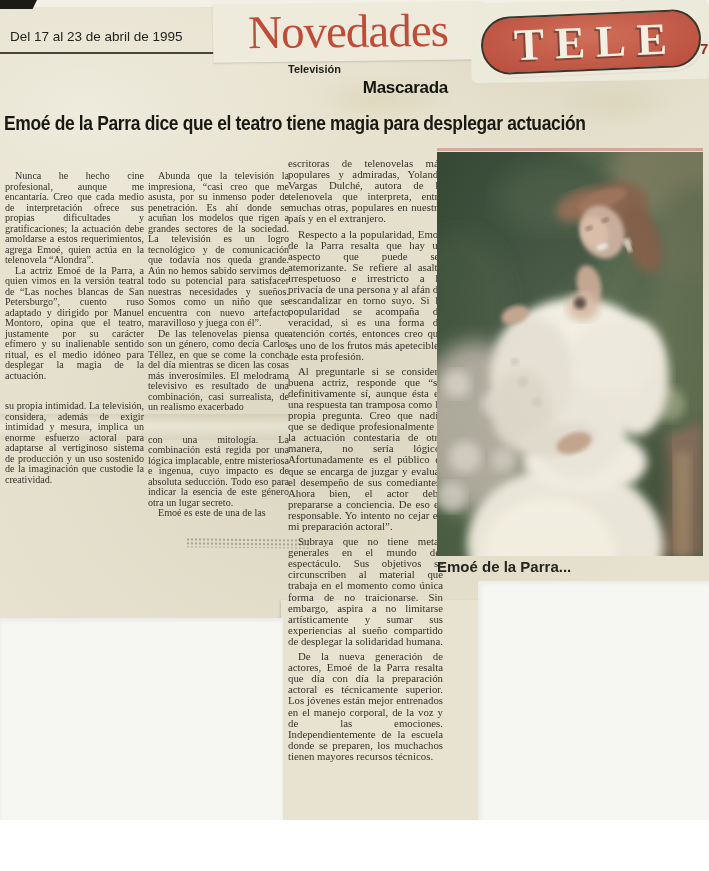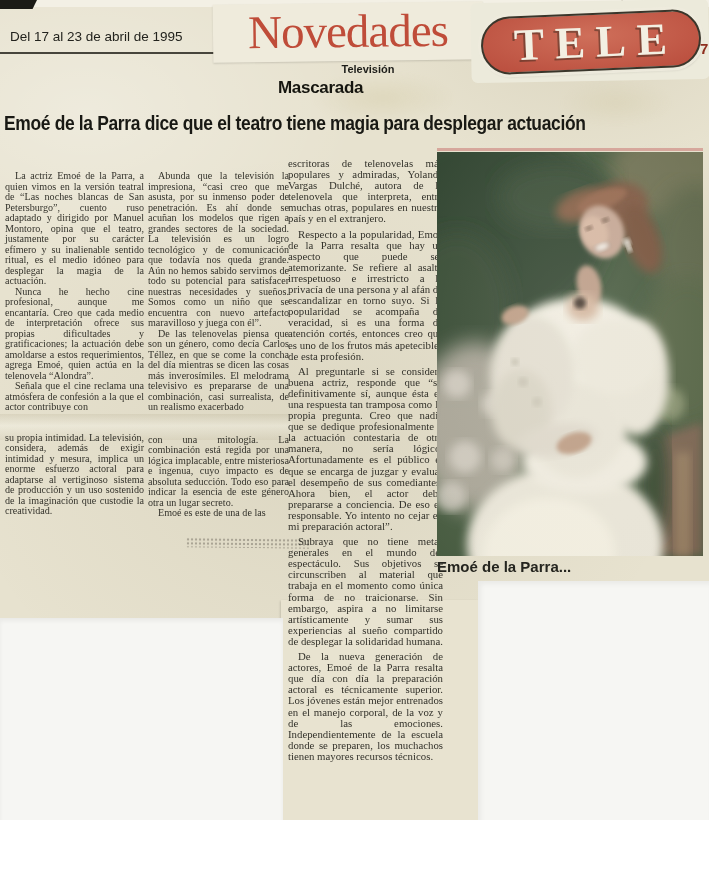--- a/index.html
+++ b/index.html
@@ -52,23 +52,23 @@
   .tele-pill{position:absolute;left:481px;top:13px;width:216px;height:54px;border-radius:30px;
     background:radial-gradient(ellipse at 50% 38%,#cf6f5a,var(--pill,#b94c3c));
     border:2px solid #3a362b;display:flex;align-items:center;justify-content:center;
     transform:rotate(-2.4deg);
     box-shadow:0 0 0 3px rgba(238,235,221,.95),1px 2px 3px rgba(0,0,0,.25);}
   .tele-text{font-family:"Liberation Serif",serif;font-weight:bold;font-size:45px;
     color:#f3efe2;letter-spacing:11px;padding-left:10px;
     text-shadow:-2px 2px 0 rgba(58,40,28,.5);}
   .pagenum{position:absolute;left:700px;top:40px;font-family:"Liberation Sans",sans-serif;
     font-weight:bold;font-size:15px;color:#8e2f1f;}
-  .section-label{position:absolute;left:288px;top:63px;width:160px;text-align:center;
+  .section-label{position:absolute;left:288px;top:63px;width:160px;
     font-family:"Liberation Sans",sans-serif;font-weight:bold;font-size:11px;line-height:13px;color:#1d1d19;}
-  .program-label{position:absolute;left:278px;top:77px;width:170px;text-align:left;
+  .program-label{position:absolute;left:278px;top:77px;width:170px;text-align:right;
     font-family:"Liberation Sans",sans-serif;font-weight:bold;font-size:17px;line-height:21px;
     letter-spacing:-.3px;color:#15150f;}
 
   
   .headline{position:absolute;left:4px;top:111px;margin:0;
     font-family:"Liberation Sans",sans-serif;font-weight:bold;font-size:21px;
     letter-spacing:-.4px;color:#191914;white-space:nowrap;
     transform:scaleX(.83);transform-origin:0 50%;}
   .byline{position:absolute;left:3px;top:149px;width:143px;
     border-top:2px solid #26261f;border-bottom:4px double #26261f;padding:2px 0 2px;}
@@ -120,32 +120,31 @@
   <div class="tele-pill">
     <span class="tele-text">TELE</span>
   </div>
   <div class="pagenum">7</div>
   <div class="section-label">Televisión</div>
   <div class="program-label">Mascarada</div>
 
   <h1 class="headline">Emoé de la Parra dice que el teatro tiene magia para desplegar actuación</h1>
   <div class="col col1">
       <div class="seg">
+        <p>Nunca he hecho cine profesional, aunque me encantaría. Creo que cada medio de interpretación ofrece sus propias dificultades y gratificaciones; la actuación debe amoldarse a estos requerimientos, agrega Emoé, quien actúa en la telenovela “Alondra”.</p>
         <p>La actriz Emoé de la Parra, a quien vimos en la versión teatral de “Las noches blancas de San Petersburgo”, cuento ruso adaptado y dirigido por Manuel Montoro, opina que el teatro, justamente por su carácter efímero y su inalienable sentido ritual, es el medio idóneo para desplegar la magia de la actuación.</p>
-        <p>Nunca he hecho cine profesional, aunque me encantaría. Creo que cada medio de interpretación ofrece sus propias dificultades y gratificaciones; la actuación debe amoldarse a estos requerimientos, agrega Emoé, quien actúa en la telenovela “Alondra”.</p>
-        <p>Señala que el cine reclama una atmósfera de confesión a la que el actor contribuye con</p>
       </div>
       <div class="seg seg-gap">
         <p class="noind">su propia intimidad. La televisión, considera, además de exigir intimidad y mesura, implica un enorme esfuerzo actoral para adaptarse al vertiginoso sistema de producción y un uso sostenido de la imaginación que custodie la creatividad.</p>
       </div>
     </div>
   <div class="col col2">
       <div class="seg">
         <p>Abunda que la televisión la impresiona, “casi creo que me asusta, por su inmenso poder de penetración. Es ahí donde se acuñan los modelos que rigen a grandes sectores de la sociedad. La televisión es un logro tecnológico y de comunicación que todavía nos queda grande. Aún no hemos sabido servirnos de todo su potencial para satisfacer nuestras necesidades y sueños. Somos como un niño que se encuentra con nuevo artefacto maravilloso y juega con él”.</p>
-        <p>De las telenovelas piensa que son un género, como decía Carlos Téllez, en que se come la concha del día mientras se dicen las cosas más inverosímiles. El melodrama televisivo es prepararse de una combinación, casi surrealista, de un realismo exacerbado</p>
+        <p>De las telenovelas piensa que son un género, como decía Carlos Téllez, en que se come la concha del día mientras se dicen las cosas más inverosímiles. El melodrama televisivo es resultado de una combinación, casi surrealista, de un realismo exacerbado</p>
       </div>
       <div class="seg seg-gap">
         <p class="noind">con una mitología. La combinación está regida por una lógica implacable, entre misteriosa e ingenua, cuyo impacto es de absoluta seducción. Todo eso para indicar la esencia de este género otra un lugar secreto.</p>
         <p>Emoé es este de una de las</p>
       </div>
     </div>
   <div class="col col3">
       <div class="seg">
         <p class="noind">escritoras de telenovelas más populares y admiradas, Yolanda Vargas Dulché, autora de la telenovela que interpreta, entre muchas otras, populares en nuestro país y en el extranjero.</p>
         <p>Respecto a la popularidad, Emoé de la Parra resalta que hay un aspecto que puede ser atemorizante. Se refiere al asalto irrespetuoso e irrestricto a la privacía de una persona y al afán de escandalizar en torno suyo. Si la popularidad se acompaña de veracidad, si es una forma de atención cortés, entonces creo que es uno de los frutos más apetecibles de esta profesión.</p>

